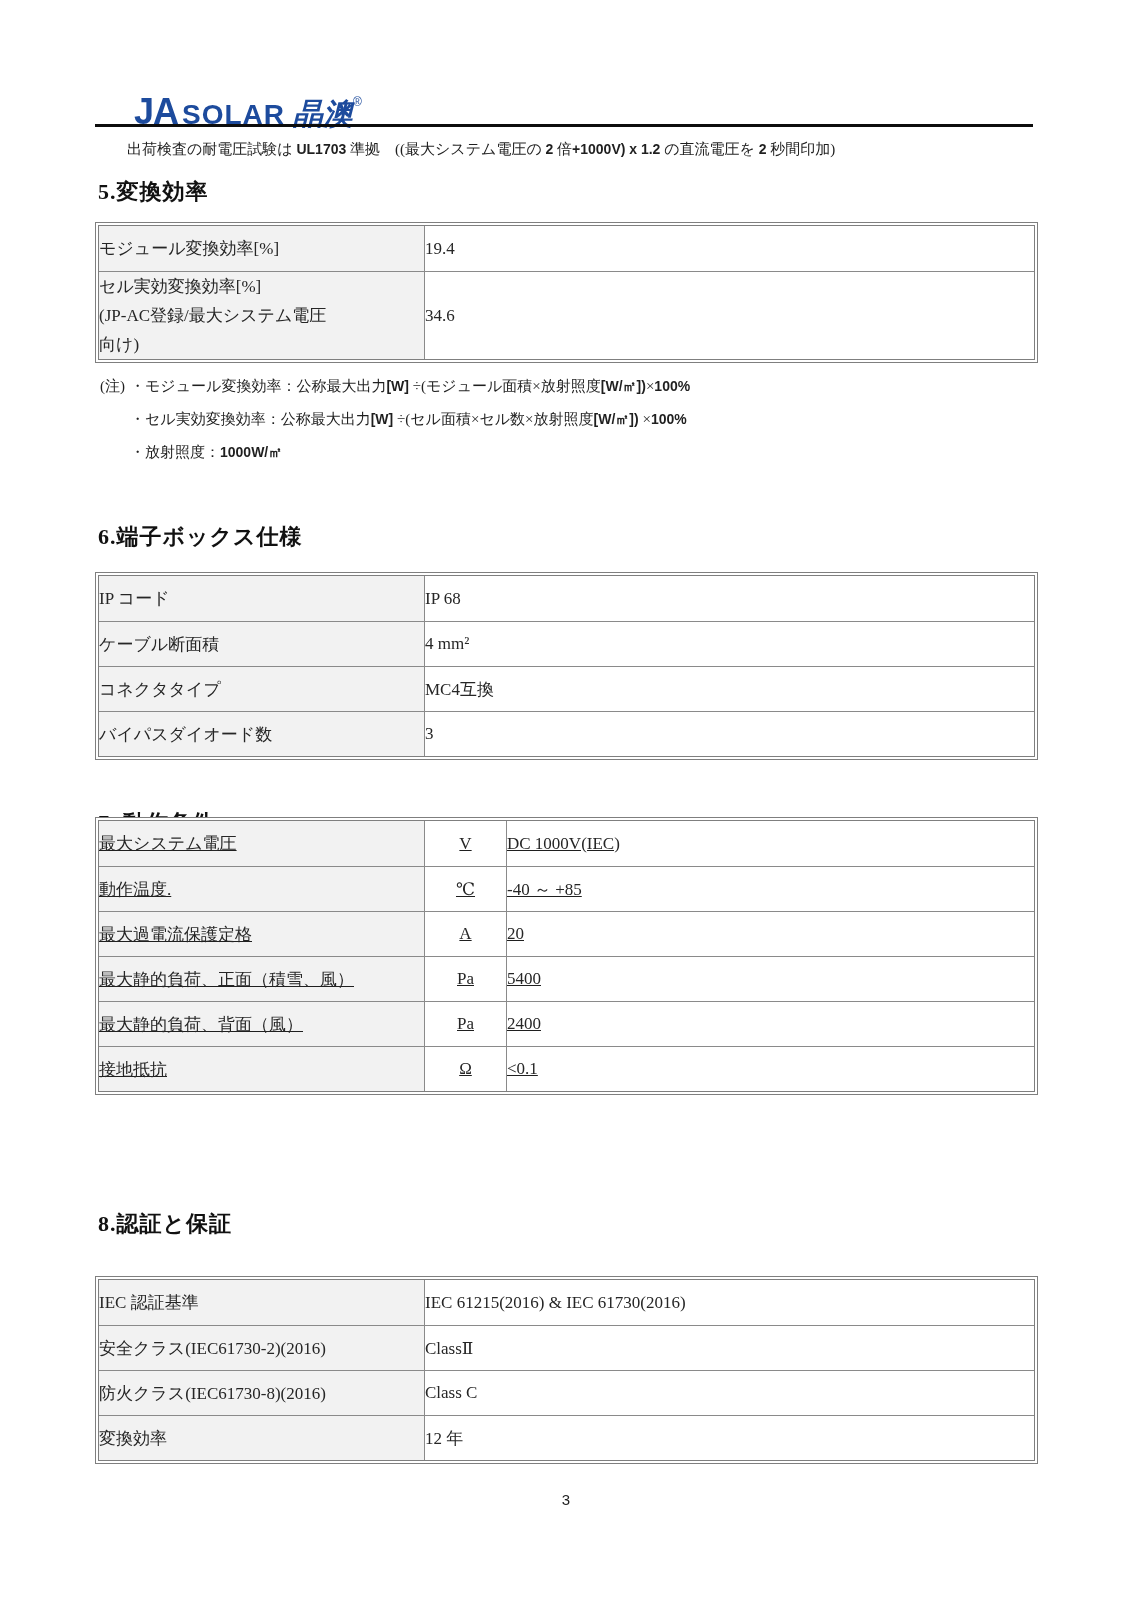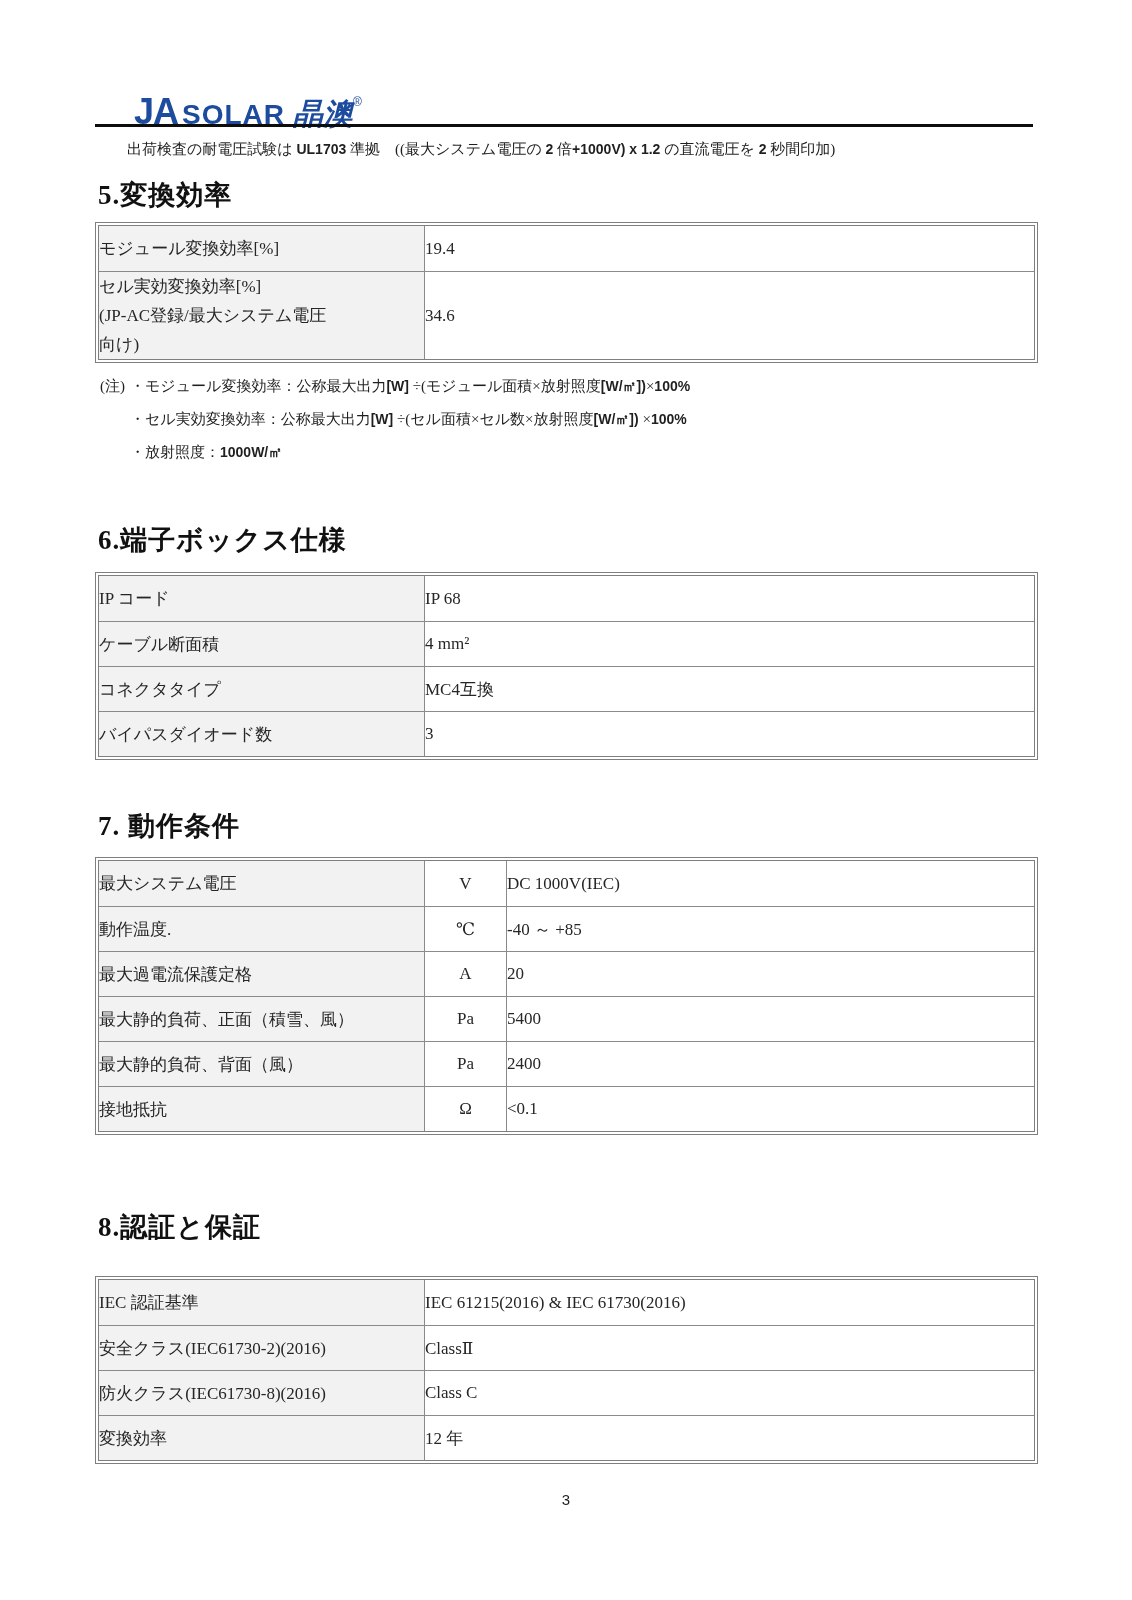--- a/index.html
+++ b/index.html
@@ -16,40 +16,40 @@
   .logo-ja{font-family:"Liberation Sans","DejaVu Sans",sans-serif;font-weight:800;font-size:36px;letter-spacing:-1px;}
   .logo-solar{font-family:"Liberation Sans","DejaVu Sans",sans-serif;font-weight:600;font-size:28px;letter-spacing:1px;margin-left:4px;}
   .logo-cjk{font-weight:700;font-size:30px;margin-left:8px;font-style:italic;}
   .logo-reg{font-family:"Liberation Sans",sans-serif;font-size:12px;vertical-align:18px;}
   
   .header-rule{position:absolute;left:95px;top:124px;width:938px;height:3px;background:#0d0d0d;}
   .header-note{position:absolute;left:127px;top:140px;margin:0;font-size:15px;white-space:nowrap;}
   
   .sec-heading{
     position:absolute;margin:0;
-    font-size:27px;font-weight:700;color:#111;
+    font-size:22px;font-weight:700;color:#111;
     font-family:"Liberation Serif","DejaVu Serif",serif;
     letter-spacing:1px;white-space:nowrap;
   }
   #h5{left:98px;top:177px;}
   #h6{left:98px;top:522px;}
   #h7{left:98px;top:808px;}
   #h8{left:98px;top:1209px;}
   
   .spec-table{
     position:absolute;left:95px;
     width:943px;box-sizing:border-box;
     border-collapse:separate;border-spacing:0;
     border:4px double #7f7f7f;
     table-layout:fixed;
     background:#ffffff;
   }
   #t5{top:222px;}
   #t6{top:572px;}
-  #t7{top:857px;}
+  #t7{top:817px;text-decoration:underline;}
   #t8{top:1276px;}
   .spec-table td{
     border-top:1px solid #8a8a8a;
     border-left:1px solid #8a8a8a;
     vertical-align:middle;
     font-size:17px;color:#262626;
     padding:0;
   }
   .spec-table tr:first-child td{border-top:none;}
   .spec-table td:first-child{border-left:none;}

